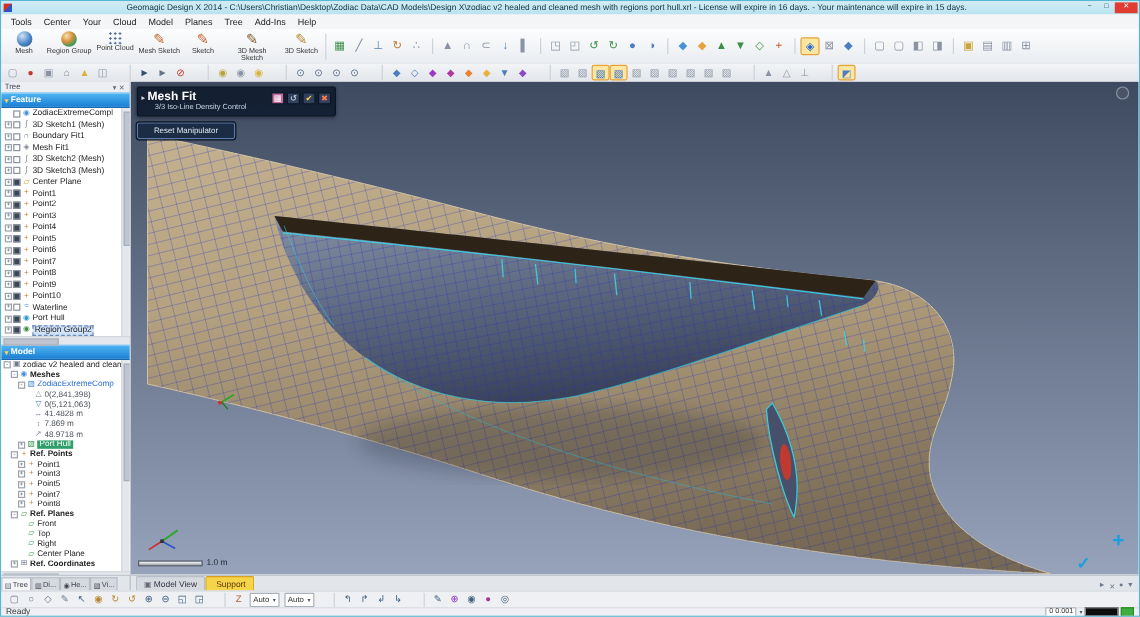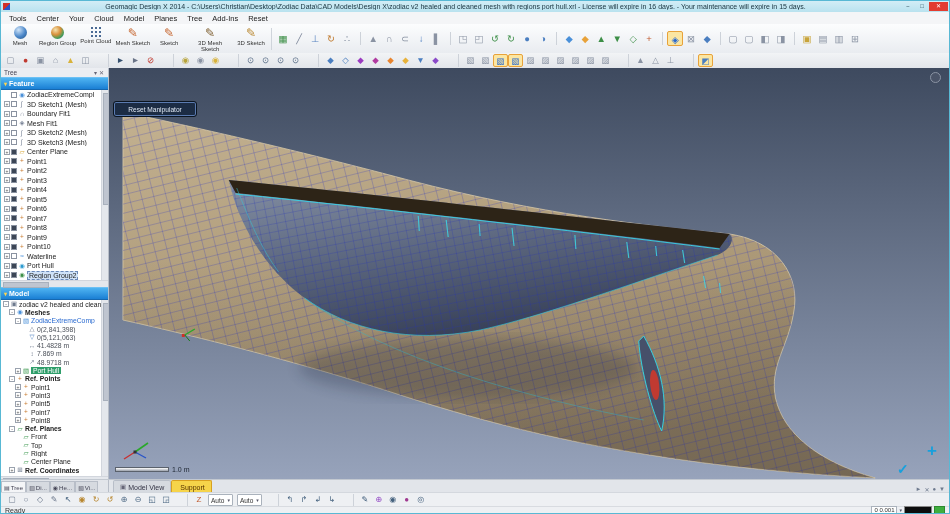--- a/index.html
+++ b/index.html
@@ -123,21 +123,21 @@
 <div id="menubar">
 
 <span class="menu-item">Tools</span>
     <span class="menu-item">Center</span>
     <span class="menu-item">Your</span>
     <span class="menu-item">Cloud</span>
     <span class="menu-item">Model</span>
     <span class="menu-item">Planes</span>
     <span class="menu-item">Tree</span>
     <span class="menu-item">Add-Ins</span>
-    <span class="menu-item">Reset</span>
+    <span class="menu-item">Help</span>
   </div>
 
 <div id="toolbar1">
   <div id="bigbtns">
 
       <div class="bigbtn">
         <span class="bicon sphere-blue"></span>
         <span class="blabel">Mesh</span>
       </div>
 
@@ -633,20 +633,34 @@
     </g>
     <path d="M536,268 C553,298 561,331 554,363 C545,345 533,303 531,273 Z" fill="#46506a" stroke="#35d0e0" stroke-width="1"></path>
     <ellipse cx="547" cy="317" rx="4.5" ry="15" fill="#c13a31" transform="rotate(-6 547 317)"></ellipse>
     <g>
       <rect x="73" y="266" width="3" height="3" fill="#d03028"></rect>
       <path d="M76,267 L86,261" stroke="#28a828" stroke-width="1.4"></path>
       <path d="M76,267 L81,273" stroke="#187818" stroke-width="1"></path>
     </g>
   </svg>
 
+  <div id="meshfit-dialog">
+    <span class="dlg-caret">▸</span>
+    <div class="dlg-text">
+      <div class="dlg-title">Mesh Fit</div>
+      <div class="dlg-sub">3/3 Iso-Line Density Control</div>
+    </div>
+    <div class="dlg-btns">
+
+    <span class="dbtn" style="color: rgb(255, 255, 255); background: rgb(192, 106, 154);">▦</span>
+        <span class="dbtn" style="color: rgb(207, 224, 240); background: rgb(49, 65, 92);">↺</span>
+        <span class="dbtn" style="color: rgb(255, 211, 77); background: rgb(49, 65, 92);">✔</span>
+        <span class="dbtn" style="color: rgb(255, 122, 77); background: rgb(49, 65, 92);">✖</span>
+      </div>
+  </div>
   <div id="reset-btn">Reset Manipulator</div>
 
   <div id="scale-widget">
     <svg width="46" height="26" viewBox="0 0 46 26">
       <path d="M20,16 L33,7" stroke="#2aa82a" stroke-width="1.6" fill="none"></path>
       <path d="M20,16 L31,22" stroke="#2a55c8" stroke-width="1.4" fill="none"></path>
       <path d="M20,16 L9,23" stroke="#c83030" stroke-width="1.4" fill="none"></path>
       <rect x="18.5" y="14.5" width="3" height="3" fill="#333"></rect>
     </svg>
     <div id="scale-row">

